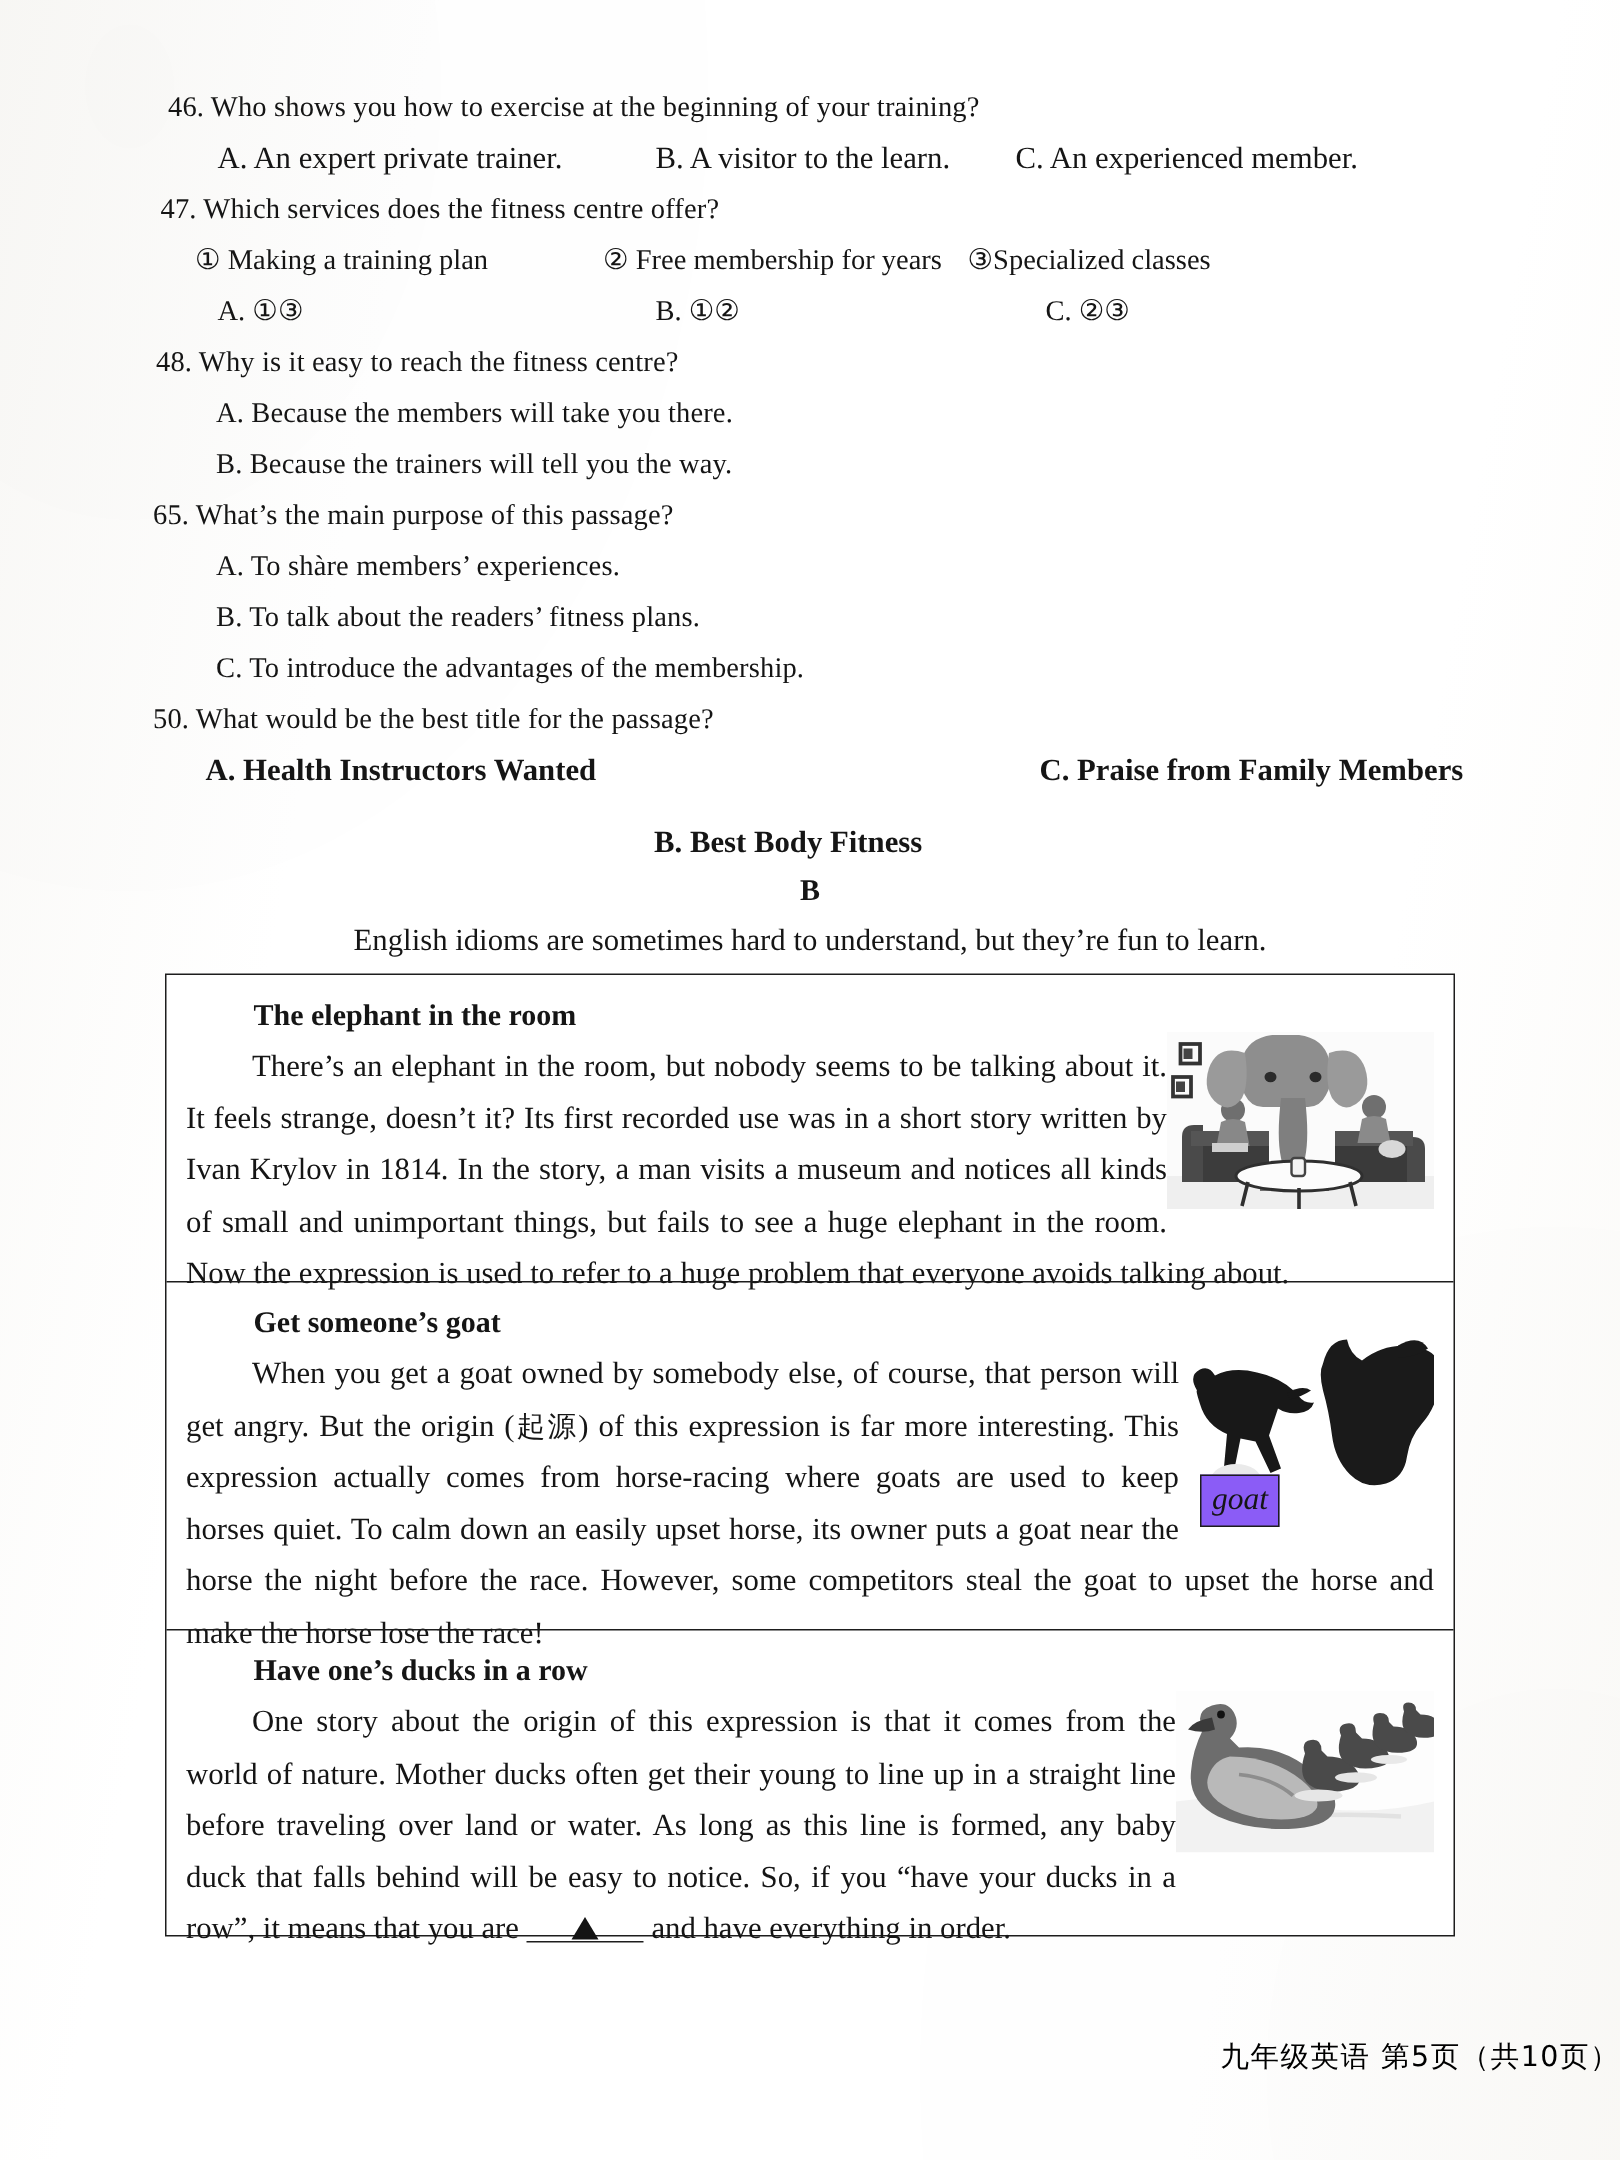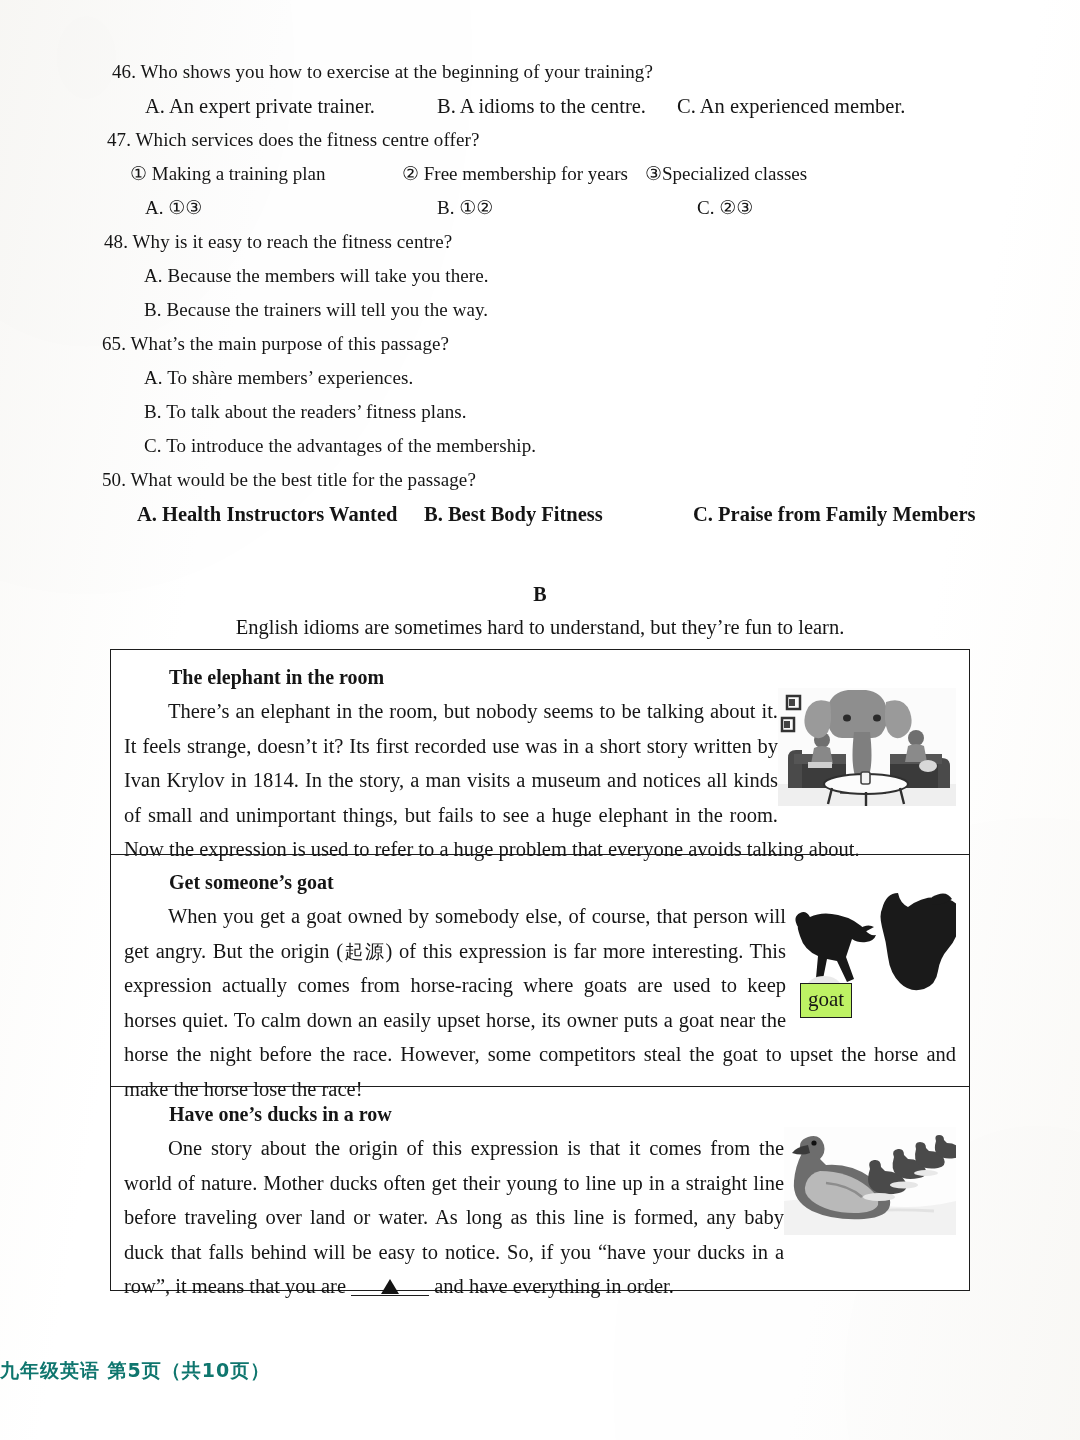--- a/index.html
+++ b/index.html
@@ -142,57 +142,57 @@
     border-right: 9px solid transparent;
     border-bottom: 15px solid #141414;
   }
 
   
   .pic { display: block; }
 
   .goat-label {
     position: absolute;
     border: 1.8px solid #1d1d1d;
-    background: #bef264;
+    background: #8b5cf6;
     font-size: 21px;
     line-height: 1;
     padding: 5px 7px 7px 7px;
     font-family: "Liberation Serif", serif;
+    font-style: italic;
   }
 
   
   .footer {
     position: absolute;
     left: 0; right: 0;
     top: 1358px;
-    text-align: left;
+    text-align: right;
     font-size: 19px;
     font-family: "DejaVu Sans", sans-serif;
-    color: #0f766e;
+    color: #000000;
     letter-spacing: 1px;
-    font-weight: bold;
   }
 </style>
 </head>
 <body>
 
 <div class="page"></div>
 <div class="paper-grain"></div>
 
 <div class="content">
 
   <div class="mc-block">
 
     <div class="q-line q-stem">
       <span>46.</span>
       <span>Who shows you how to exercise at the beginning of your training?</span>
     </div>
     <div class="opt-row">
       <span class="col" style="left:33px;">A. An expert private trainer.</span>
-      <span class="col" style="left:325px;">B. A idioms to the centre.</span>
+      <span class="col" style="left:325px;">B. A visitor to the learn.</span>
       <span class="col" style="left:565px;">C. An experienced member.</span>
     </div>
 
     <div class="q-line q-stem" style="margin-left:-5px;">
       <span>47.</span>
       <span>Which services does the fitness centre offer?</span>
     </div>
     <div class="opt-row">
       <span class="col circled" style="left:18px;">① Making a training plan</span>
       <span class="col circled" style="left:290px;">② Free membership for years</span>
@@ -218,21 +218,21 @@
     <div class="q-line q-indent">A. To shàre members’ experiences.</div>
     <div class="q-line q-indent">B. To talk about the readers’ fitness plans.</div>
     <div class="q-line q-indent">C. To introduce the advantages of the membership.</div>
 
     <div class="q-line q-stem" style="margin-left:-10px;">
       <span>50.</span>
       <span>What would be the best title for the passage?</span>
     </div>
     <div class="opt-row">
       <span class="col" style="left:25px;"><span class="bold">A. Health Instructors Wanted</span></span>
-      <span class="col" style="left:312px;"><span class="bold">B. Best Body Fitness</span></span>
+      <span class="col" style="left:324px;margin-top:48px;"><span class="bold">B. Best Body Fitness</span></span>
       <span class="col" style="left:581px;"><span class="bold">C. Praise from Family Members</span></span>
     </div>
   </div>
 
   <div class="sec-b-letter">B</div>
   <div class="sec-b-intro">English idioms are sometimes hard to understand, but they’re fun to learn.</div>
 
   <div class="idiom-box">
 
     <div class="idiom-cell" style="height:204px;">

